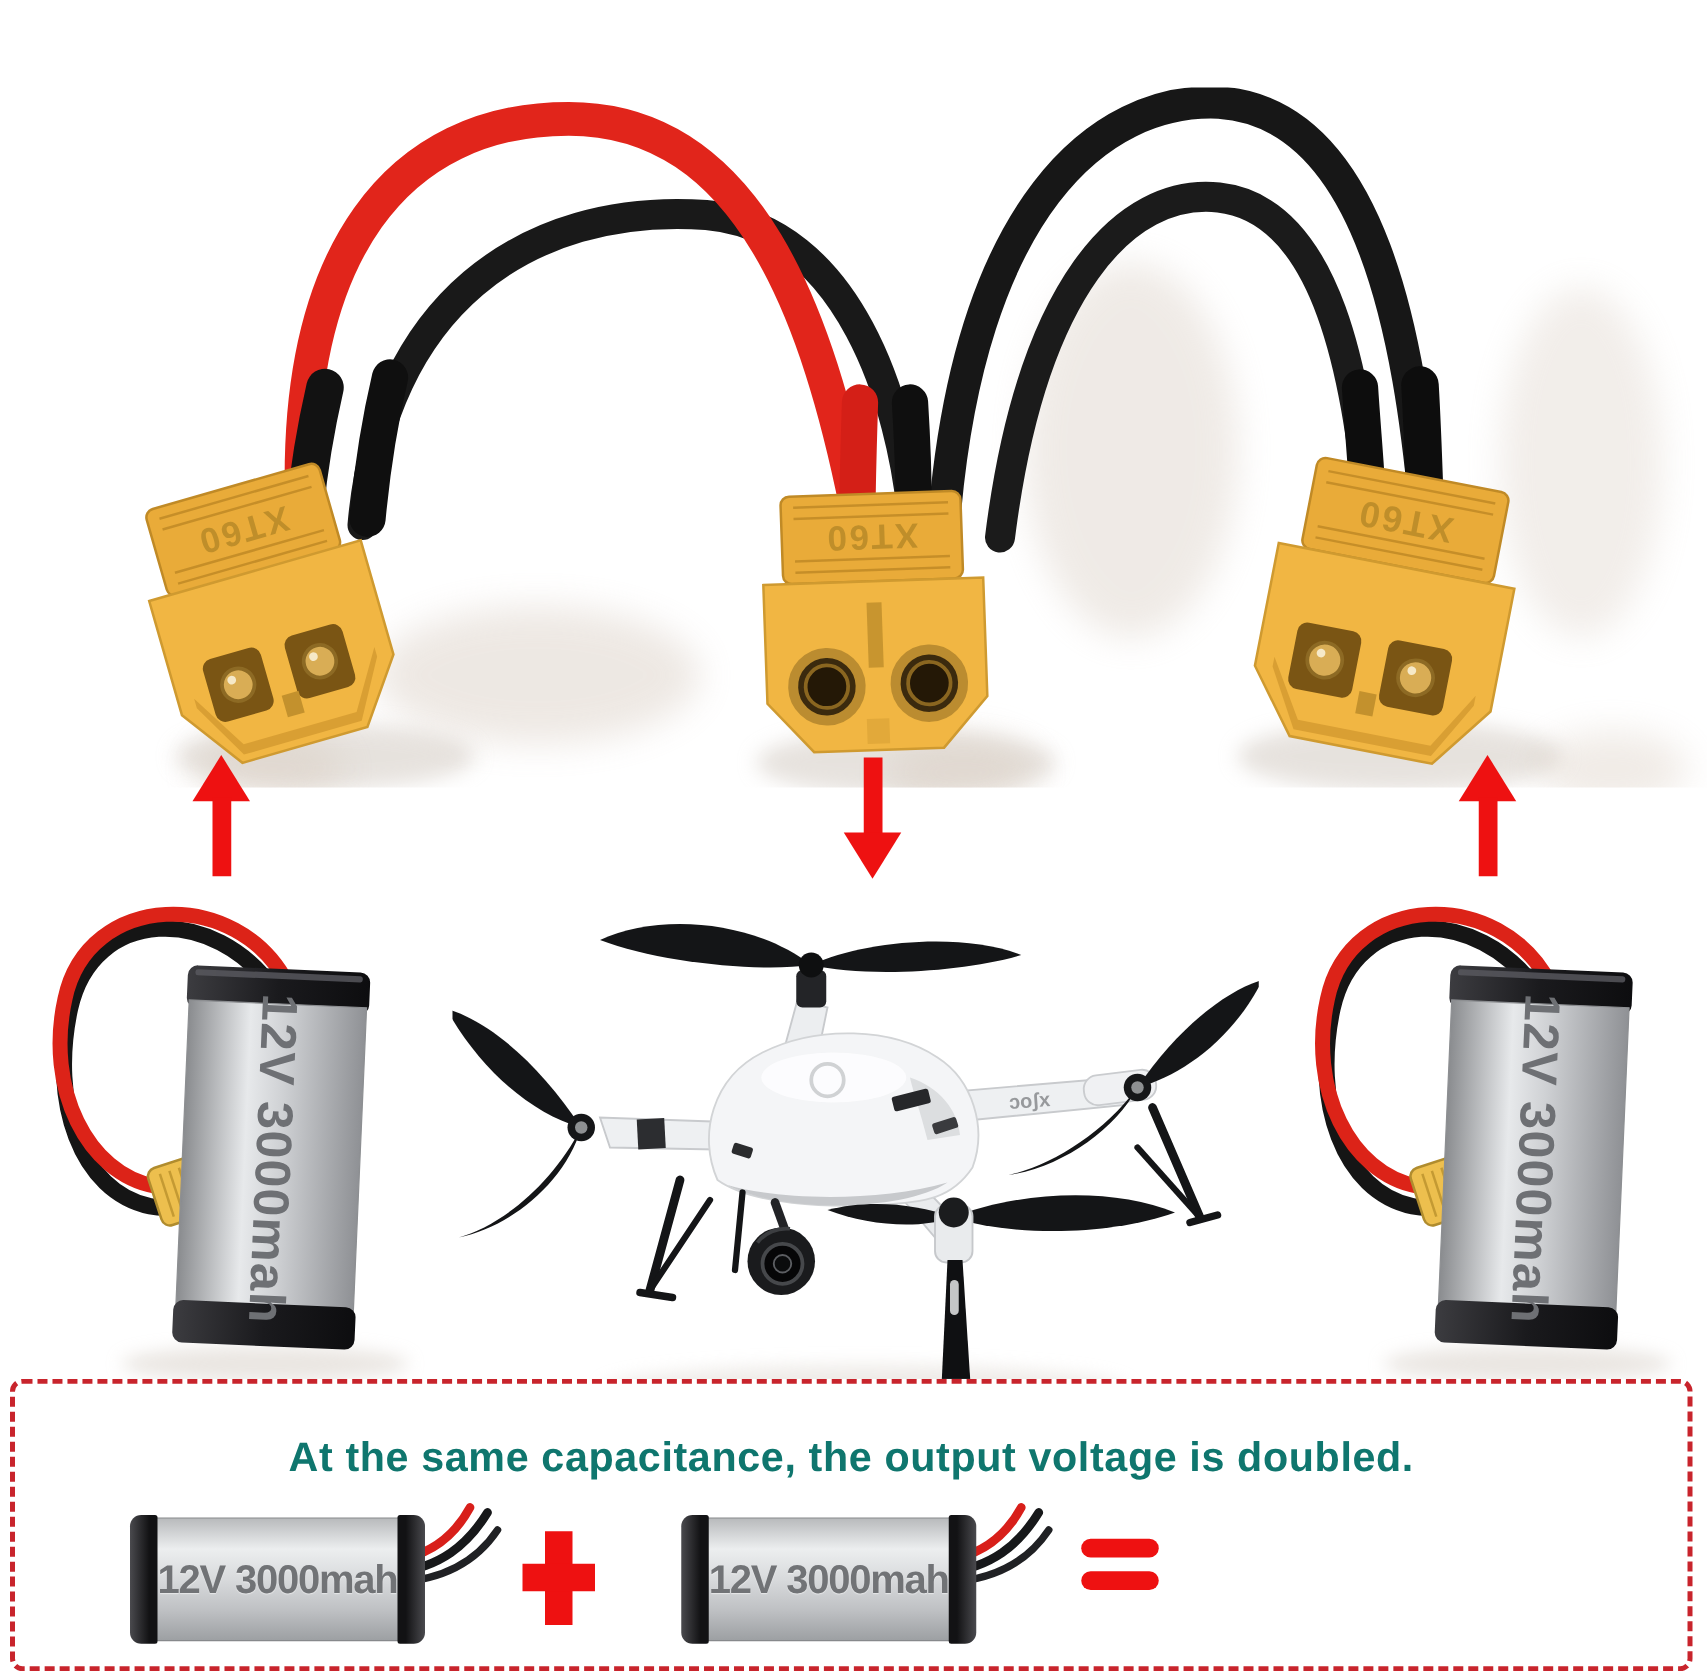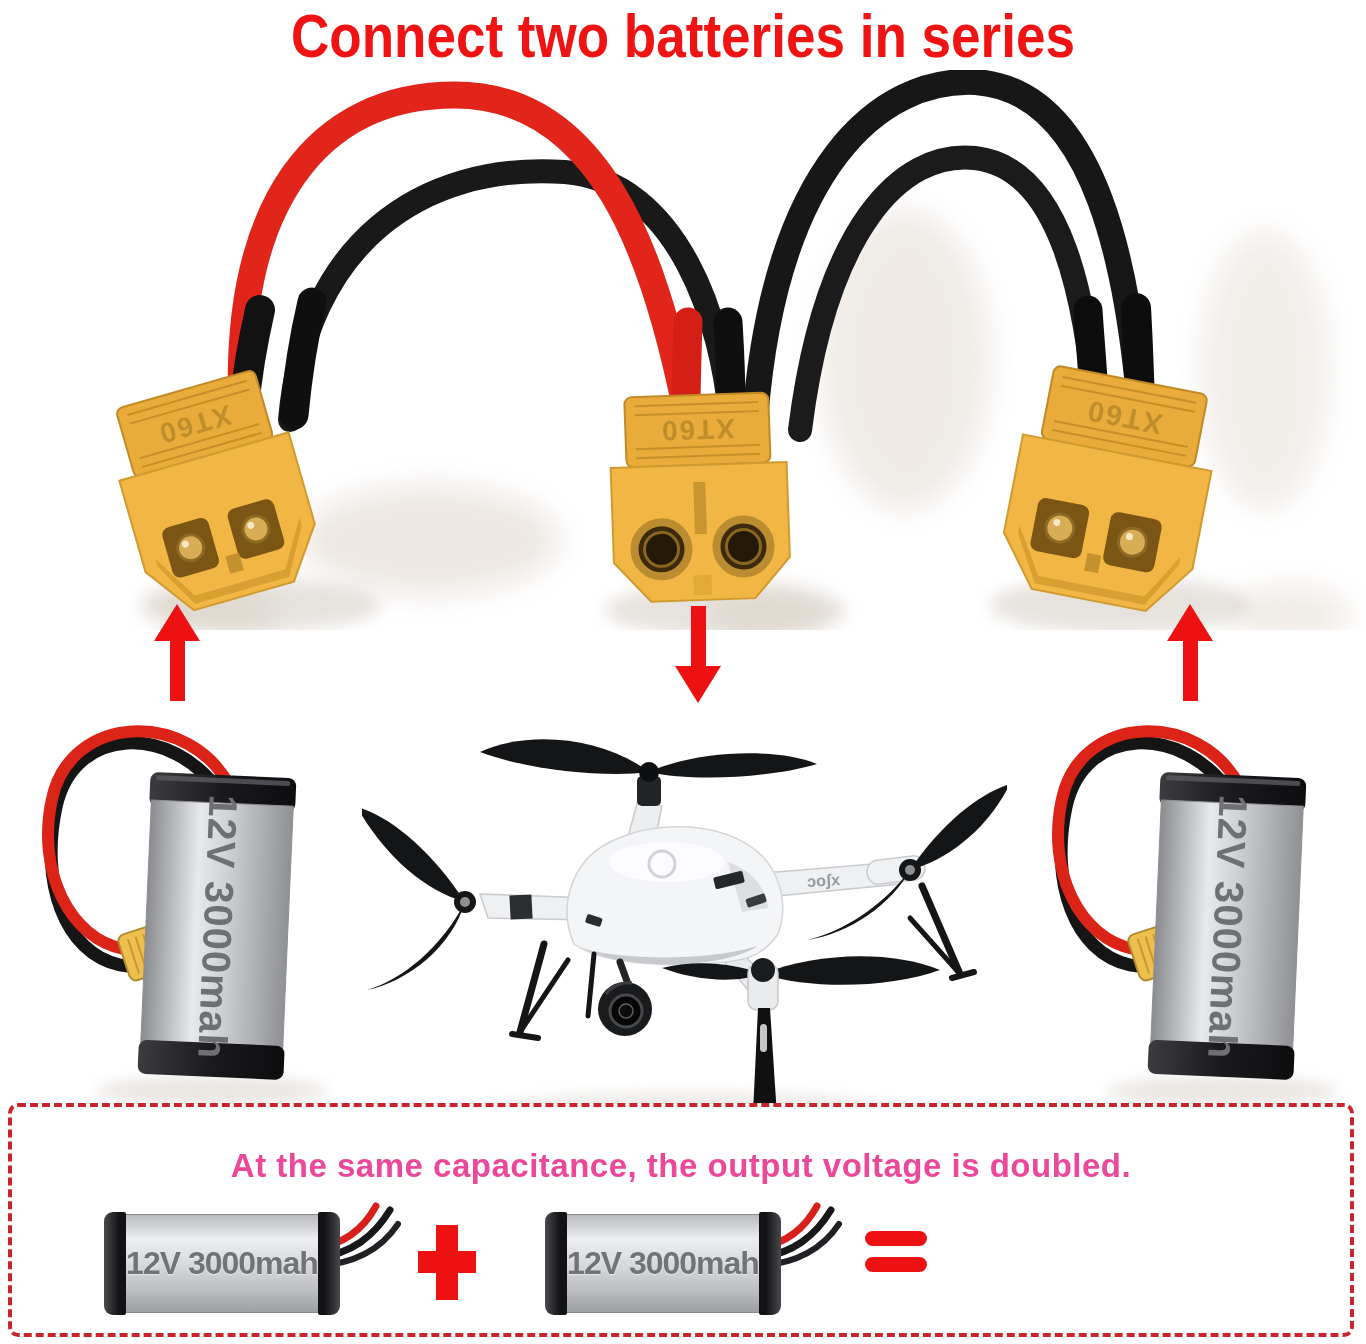--- a/index.html
+++ b/index.html
@@ -20,21 +20,21 @@
   .arrow .shaft{position:absolute;left:15.5px;width:15px;background:#ee1111;}
   .arrow.up .shaft{top:34px;height:63px;}
   .arrow.down .shaft{top:0;height:63px;}
   
   .vbattery{position:absolute;width:320px;height:410px;}
   .drone{position:absolute;left:362px;top:712px;width:645px;height:435px;}
   
   .info-box{position:absolute;left:8px;top:1103px;width:1346px;height:234px;box-sizing:border-box;
             border:4px dashed #c8242c;border-radius:10px;background:#ffffff;}
   .caption{position:absolute;top:40px;left:0;width:100%;text-align:center;
-           font-size:33px;font-weight:bold;color:#ec4899;letter-spacing:0.5px;}
+           font-size:33px;font-weight:bold;color:#0f766e;letter-spacing:0.5px;}
   
   .hbat{position:absolute;width:236px;height:103px;}
   .hbat .hbody{position:absolute;left:20px;right:20px;top:2px;bottom:2px;
         background:linear-gradient(180deg,#b9bbbd 0%,#eceeef 25%,#d8dadc 50%,#bfc1c4 75%,#9da0a3 100%);
         border:1px solid #87898c;display:flex;align-items:center;justify-content:center;}
   .hbat .cap{position:absolute;top:0;bottom:0;width:22px;background:linear-gradient(90deg,#4a4a4e,#121214 70%);}
   .hbat .cap.left{left:0;border-radius:9px 2px 2px 9px;}
   .hbat .cap.right{right:0;border-radius:2px 9px 9px 2px;background:linear-gradient(90deg,#121214 30%,#4a4a4e);}
   .hbat .hlabel{font-size:32px;font-weight:bold;letter-spacing:-1px;color:#717376;
                 text-shadow:0 1px 1px rgba(255,255,255,0.55);white-space:nowrap;}
@@ -49,23 +49,20 @@
   .equals{position:absolute;left:865px;top:1231px;width:62px;height:42px;}
   .equals .bar{position:absolute;left:0;width:62px;height:15px;border-radius:8px;background:#ee1111;}
   .equals .bar.b1{top:0;}
   .equals .bar.b2{top:26px;}
 </style>
 </head>
 <body>
 
 <div class="canvas">
 
-  <div class="title">
-    <span>Connect two batteries in series</span>
-  </div>
 
   <svg class="cable-photo" viewBox="0 0 1366 560" xmlns="http://www.w3.org/2000/svg">
     <defs>
       <filter id="soft" x="-60%" y="-60%" width="220%" height="220%">
           <feGaussianBlur stdDeviation="14"></feGaussianBlur>
         </filter>
       <filter id="soft2" x="-60%" y="-60%" width="220%" height="220%">
           <feGaussianBlur stdDeviation="8"></feGaussianBlur>
         </filter>
     </defs>

